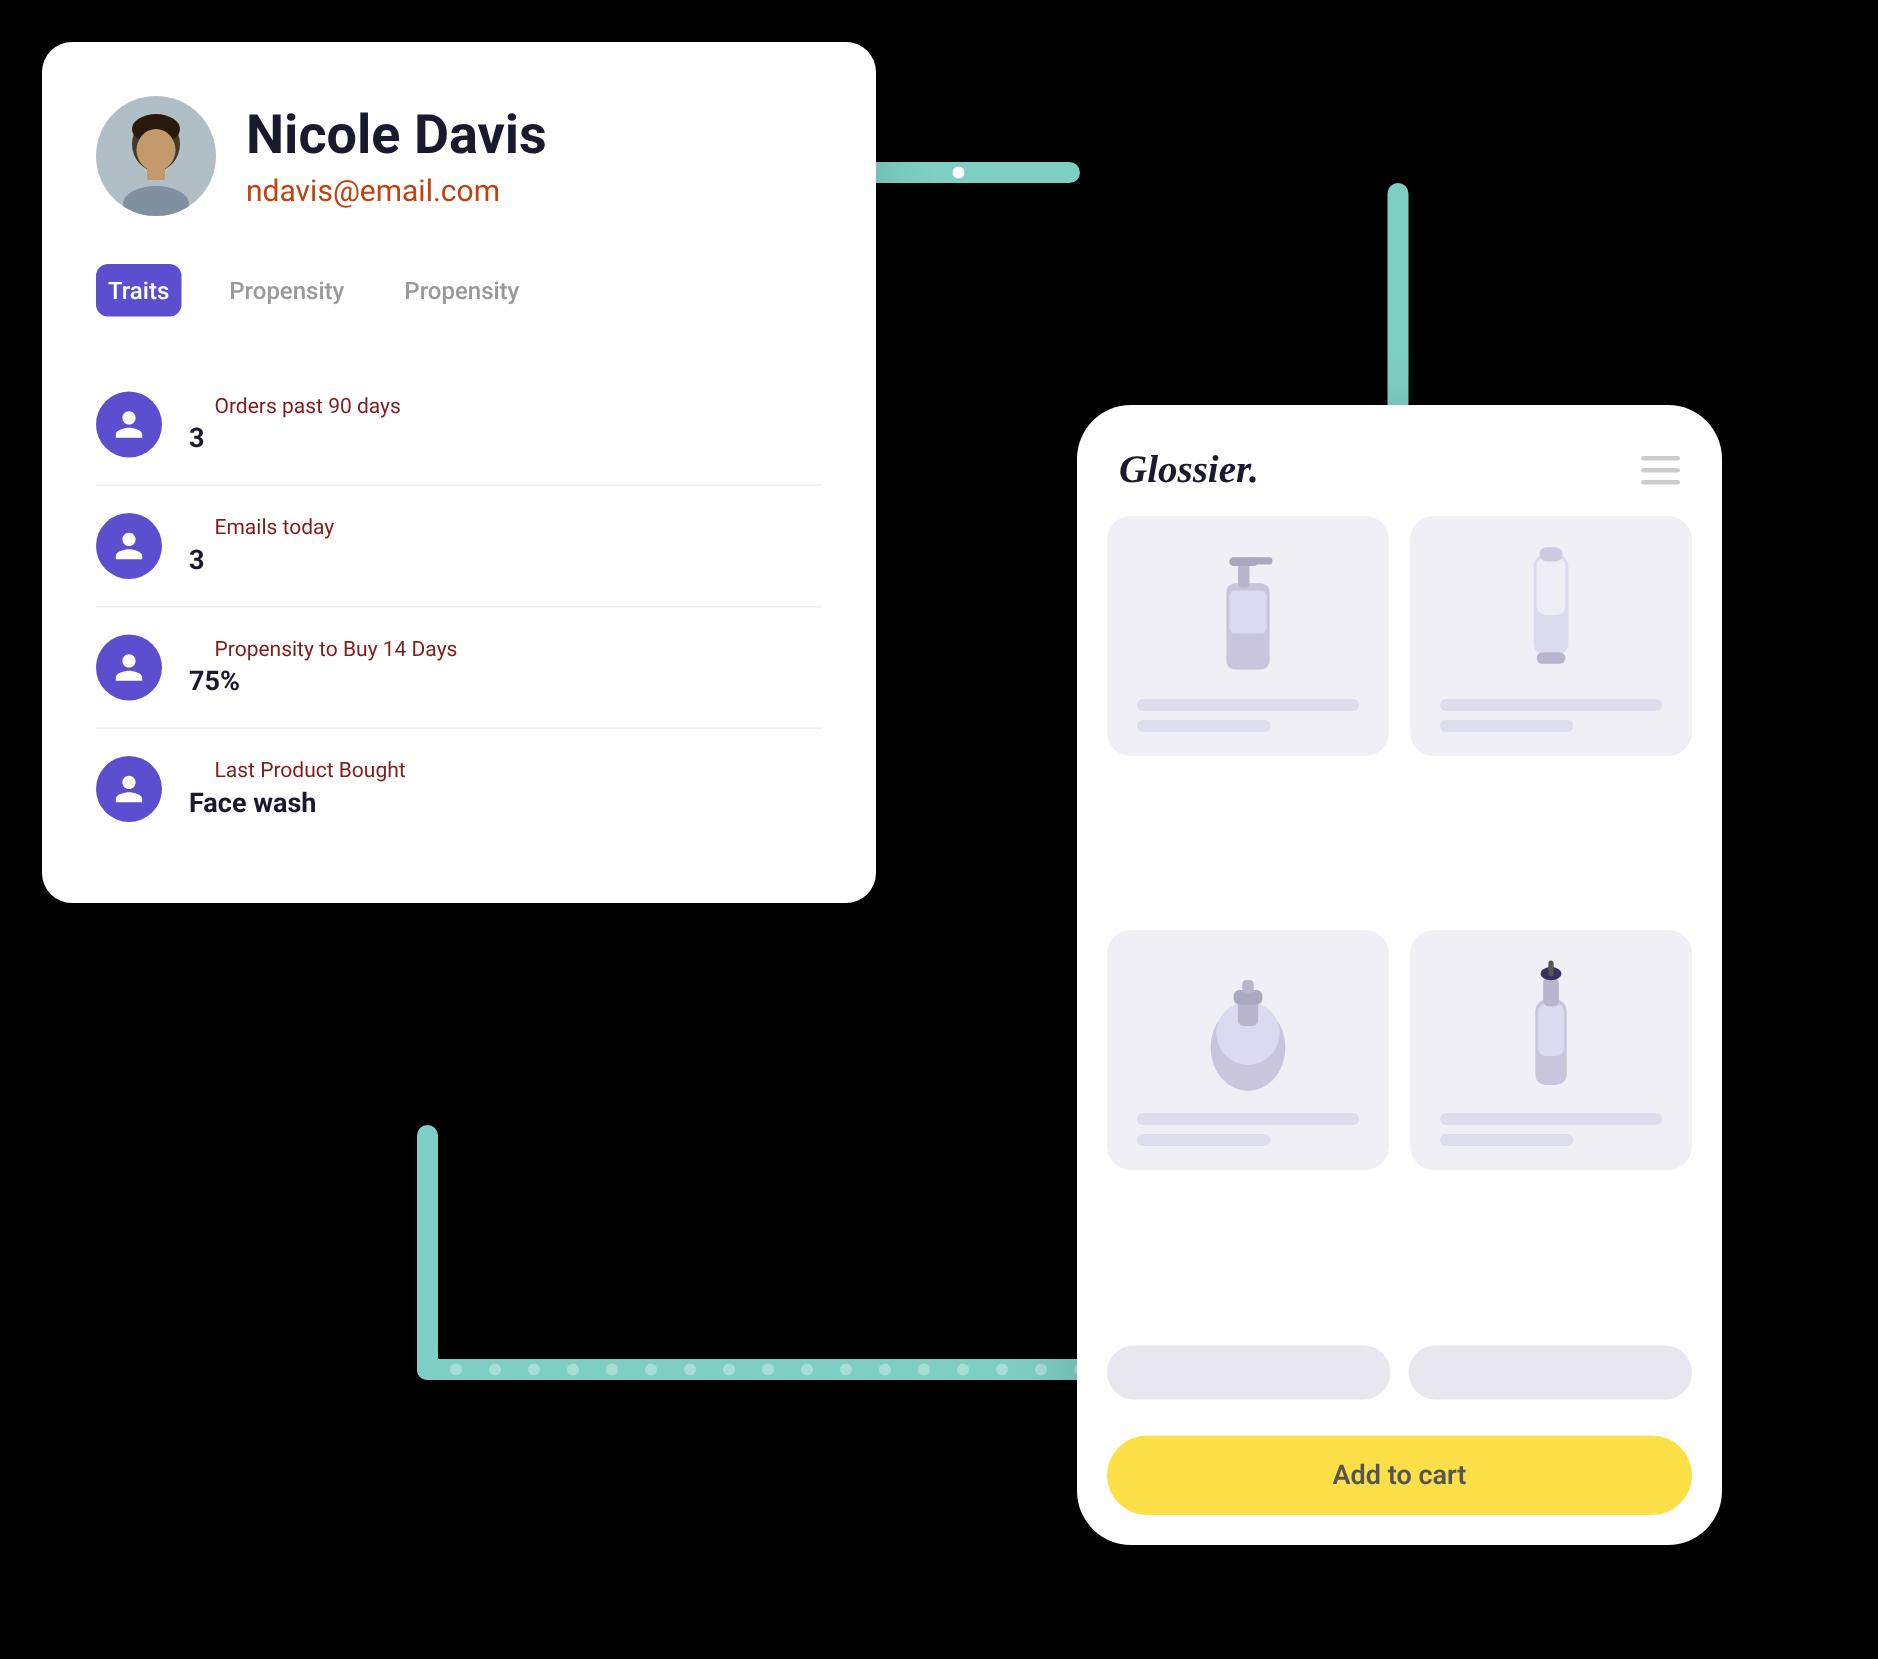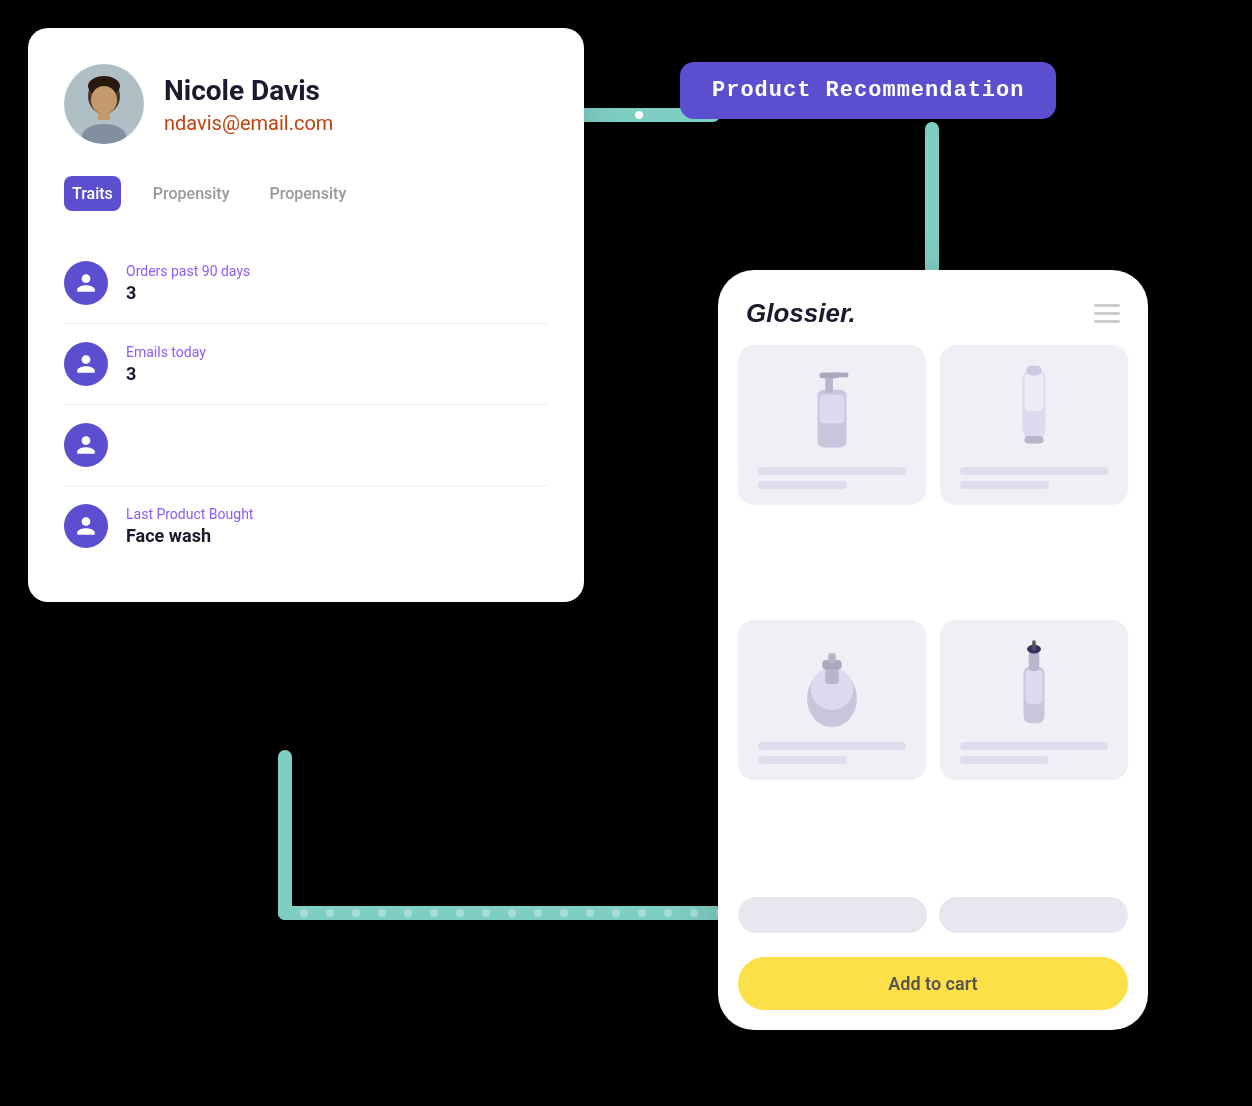--- a/index.html
+++ b/index.html
@@ -130,21 +130,21 @@
       justify-content: center;
     }
 
     
     .avatar svg {
       width: 65px;
       height: 70px;
     }
 
     .profile-info h2 {
-      font-size: 28px;
+      font-size: 36px;
       font-weight: 700;
       color: #1a1a2e;
     }
 
     .profile-info p {
       font-size: 20px;
       color: #c2410c;
       margin-top: 4px;
     }
 
@@ -203,22 +203,23 @@
       fill: white;
     }
 
     .trait-content {
       display: flex;
       flex-direction: column;
     }
 
     .trait-label {
       font-size: 14px;
-      color: #8b5cf6;
+      color: #7f1d1d;
       margin-bottom: 3px;
+      margin-left: 17px;
     }
 
     .trait-value {
       font-size: 18px;
       font-weight: 700;
       color: #1a1a2e;
     }
 
     
     .product-rec-badge {
@@ -256,21 +257,21 @@
       align-items: center;
       justify-content: space-between;
       padding: 28px 28px 16px;
     }
 
     .phone-logo {
       font-size: 26px;
       font-weight: 900;
       font-style: italic;
       color: #1a1a2e;
-      font-family: Liberation Sans, sans-serif;
+      font-family: Liberation Serif, serif;
     }
 
     .phone-menu {
       display: flex;
       flex-direction: column;
       gap: 5px;
     }
 
     .phone-menu span {
       display: block;
@@ -433,37 +434,40 @@
         <span class="trait-value">3</span>
       </div>
     </div>
 
     <div class="trait-item">
       <div class="trait-icon">
         <svg viewBox="0 0 24 24" xmlns="http://www.w3.org/2000/svg">
           <path d="M12 12c2.7 0 4.8-2.1 4.8-4.8S14.7 2.4 12 2.4 7.2 4.5 7.2 7.2 9.3 12 12 12zm0 2.4c-3.2 0-9.6 1.6-9.6 4.8v2.4h19.2v-2.4c0-3.2-6.4-4.8-9.6-4.8z"></path>
         </svg>
       </div>
+      <div class="trait-content">
+        <span class="trait-label">Propensity to Buy 14 Days</span>
+        <span class="trait-value">75%</span>
+      </div>
     </div>
 
     <div class="trait-item">
       <div class="trait-icon">
         <svg viewBox="0 0 24 24" xmlns="http://www.w3.org/2000/svg">
           <path d="M12 12c2.7 0 4.8-2.1 4.8-4.8S14.7 2.4 12 2.4 7.2 4.5 7.2 7.2 9.3 12 12 12zm0 2.4c-3.2 0-9.6 1.6-9.6 4.8v2.4h19.2v-2.4c0-3.2-6.4-4.8-9.6-4.8z"></path>
         </svg>
       </div>
       <div class="trait-content">
         <span class="trait-label">Last Product Bought</span>
         <span class="trait-value">Face wash</span>
       </div>
     </div>
 
   </div>
 
-  <div class="product-rec-badge">Product Recommendation</div>
 
   <div class="phone-mockup">
 
     <div class="phone-header">
       <div class="phone-logo">Glossier.</div>
       <div class="phone-menu">
         <span></span>
         <span></span>
         <span></span>
       </div>

